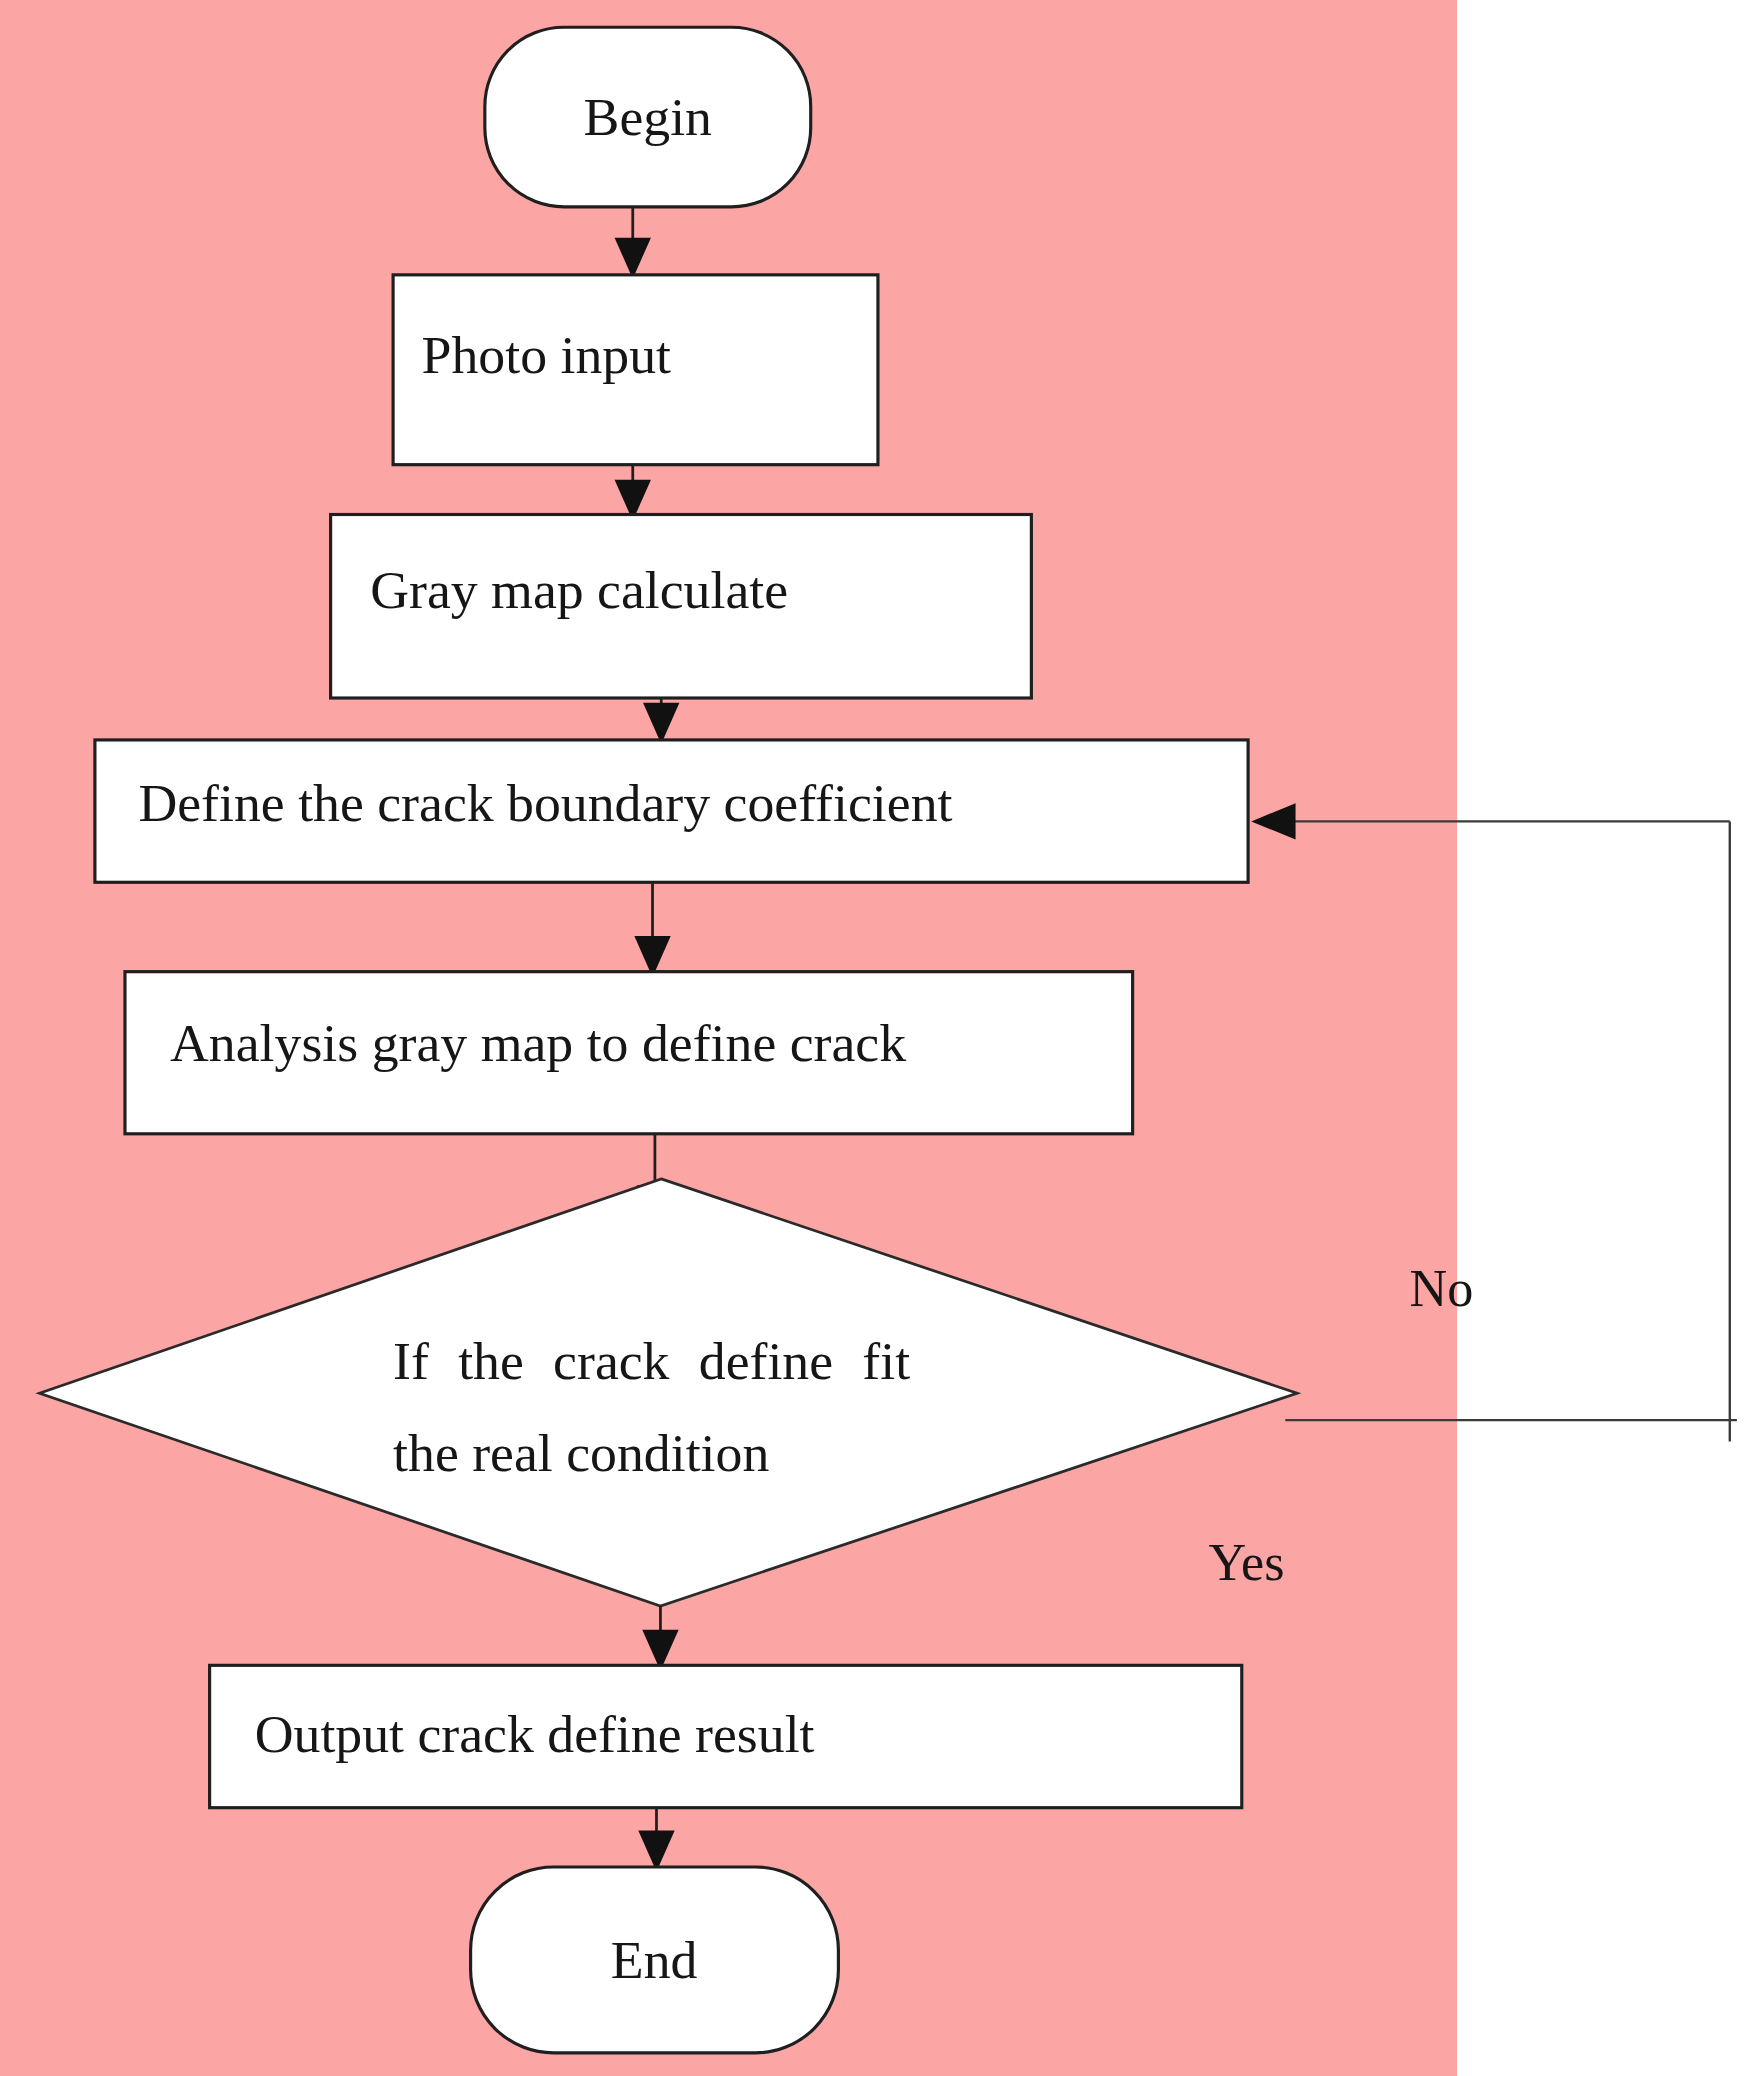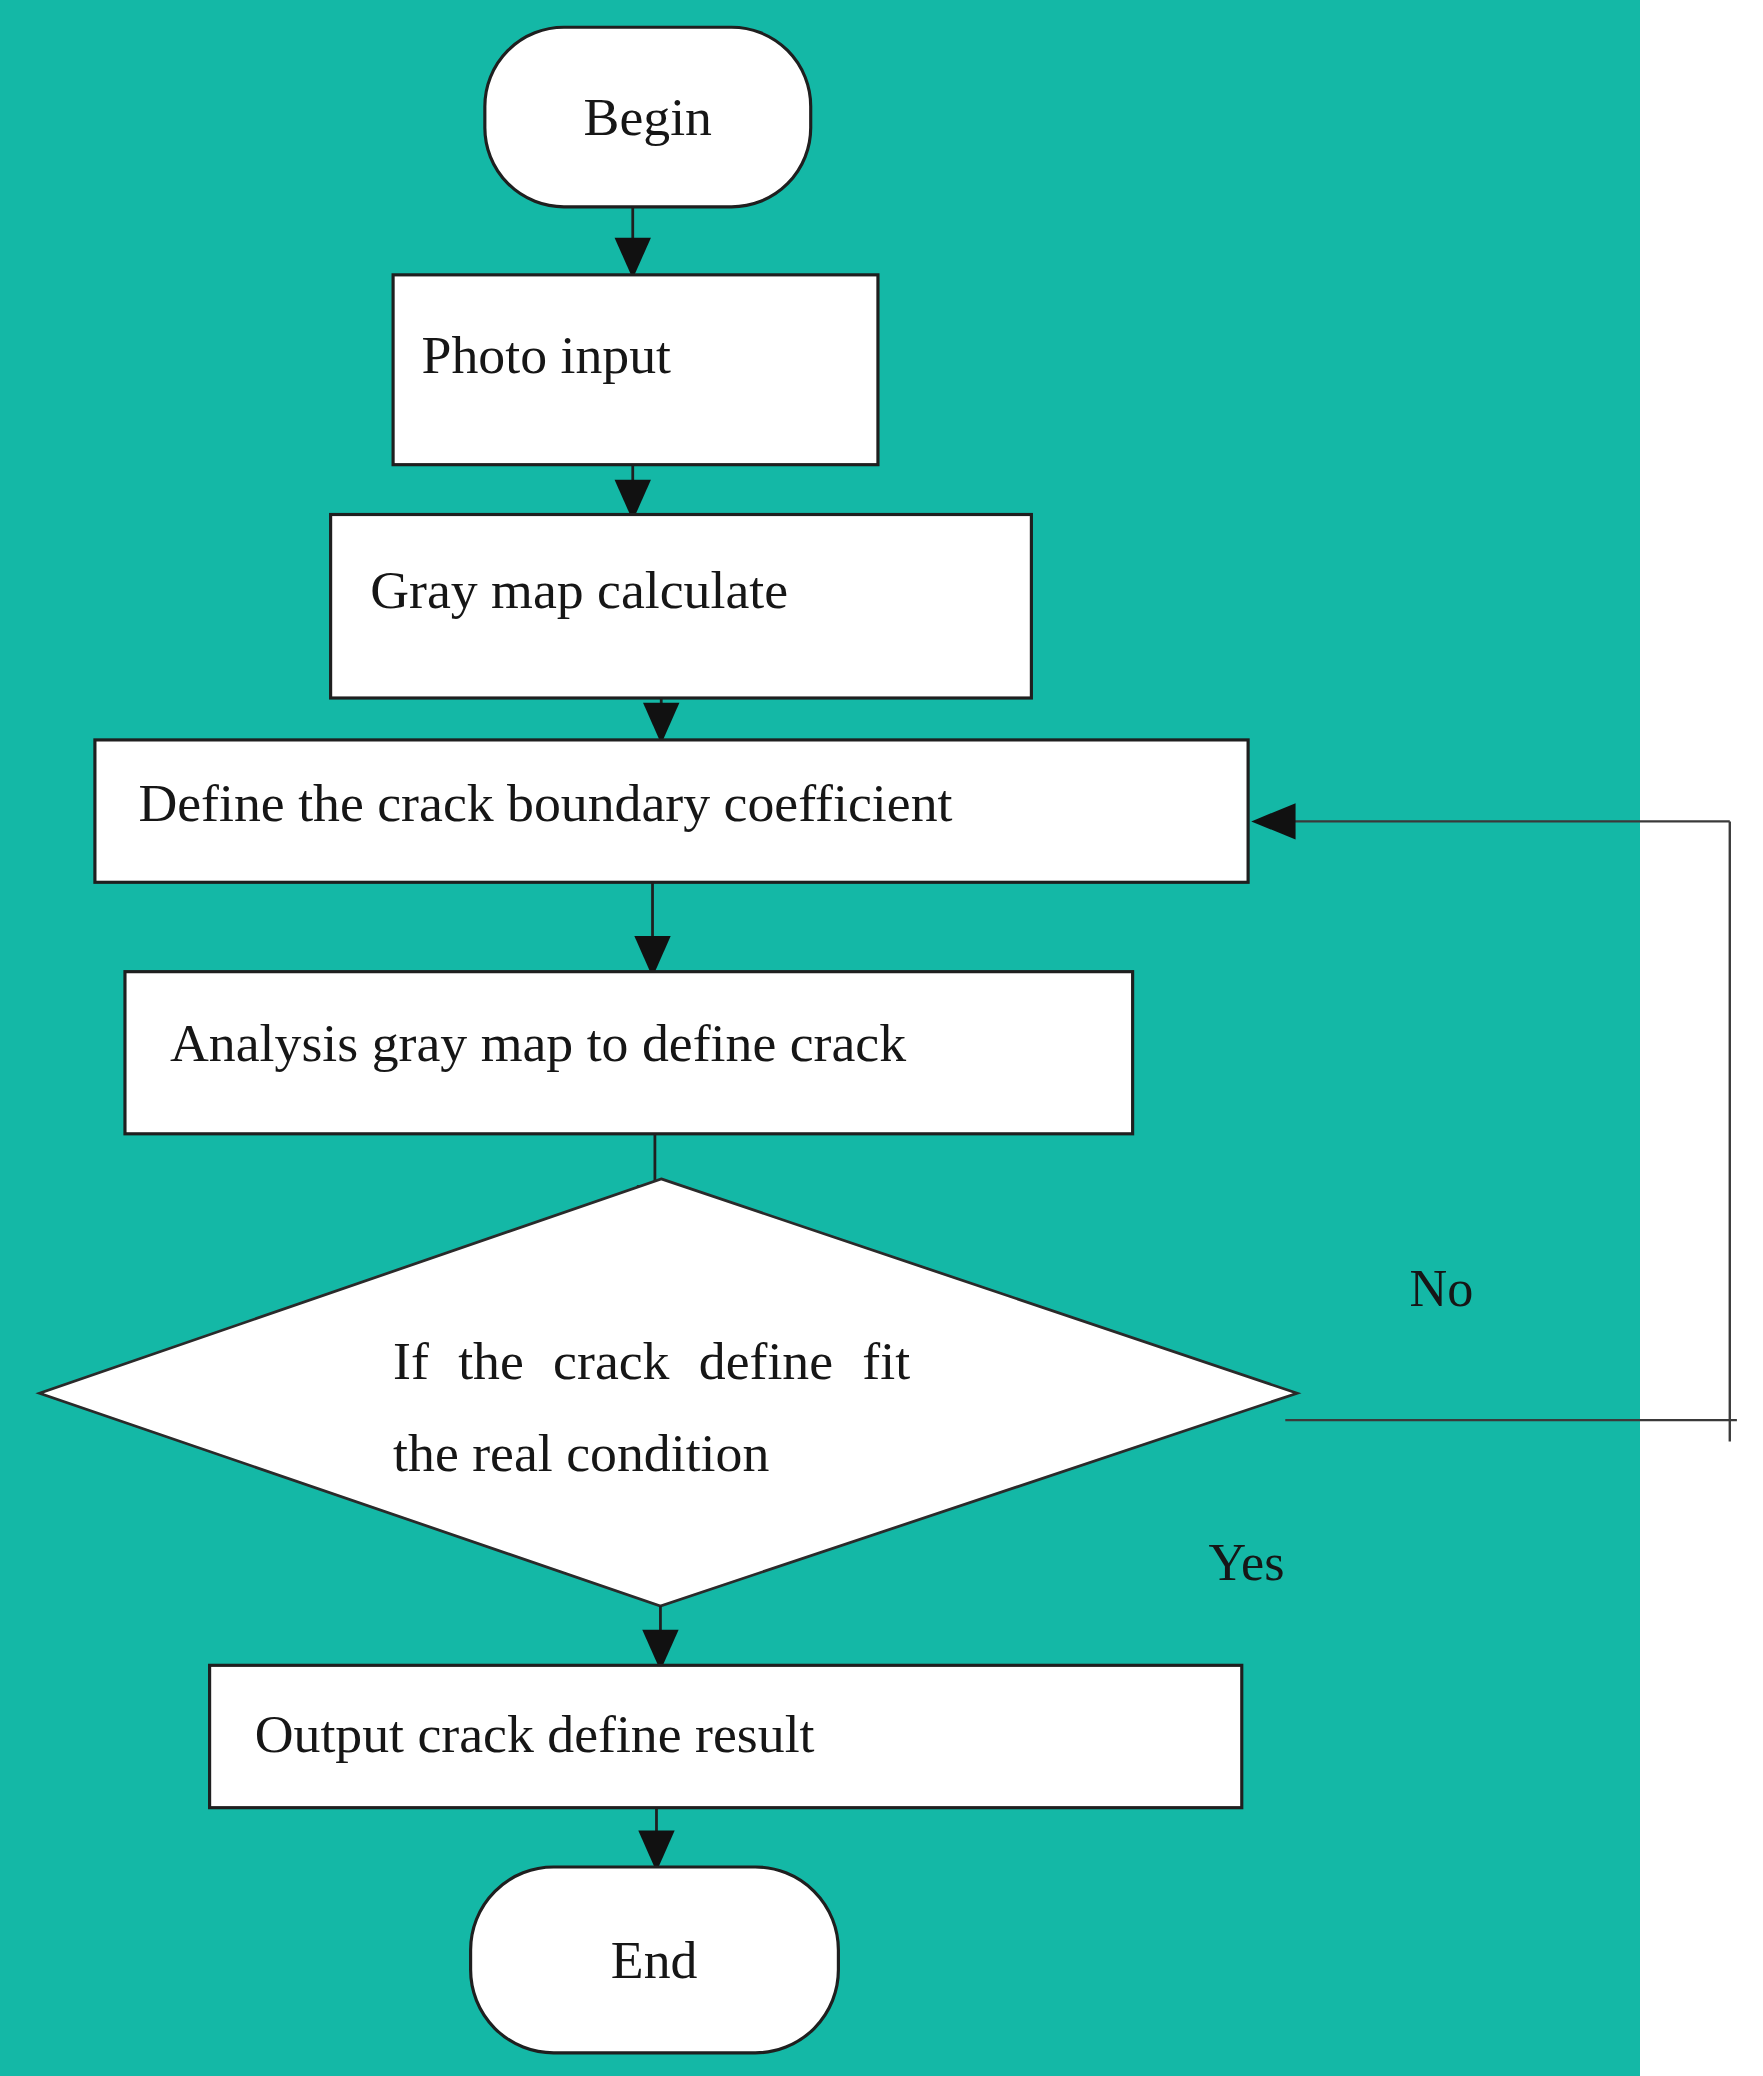--- a/index.html
+++ b/index.html
@@ -1,23 +1,23 @@
 <!DOCTYPE html>
 <html style="font-size:12.7px"><head>
 <meta charset="utf-8">
 <style>
   html, body {
     margin: 0;
     padding: 0;
     background: #ffffff;
   }
   .page {
-    width: 1640px;
+    width: 1457px;
     height: 2077px;
-    background: #14b8a6;
+    background: #fca5a5;
     position: relative;
     text-align: right;
   }
   svg.flow {
     display: block;
     width: 1763px;
     height: 2077px;
   }
   
   .shape {

